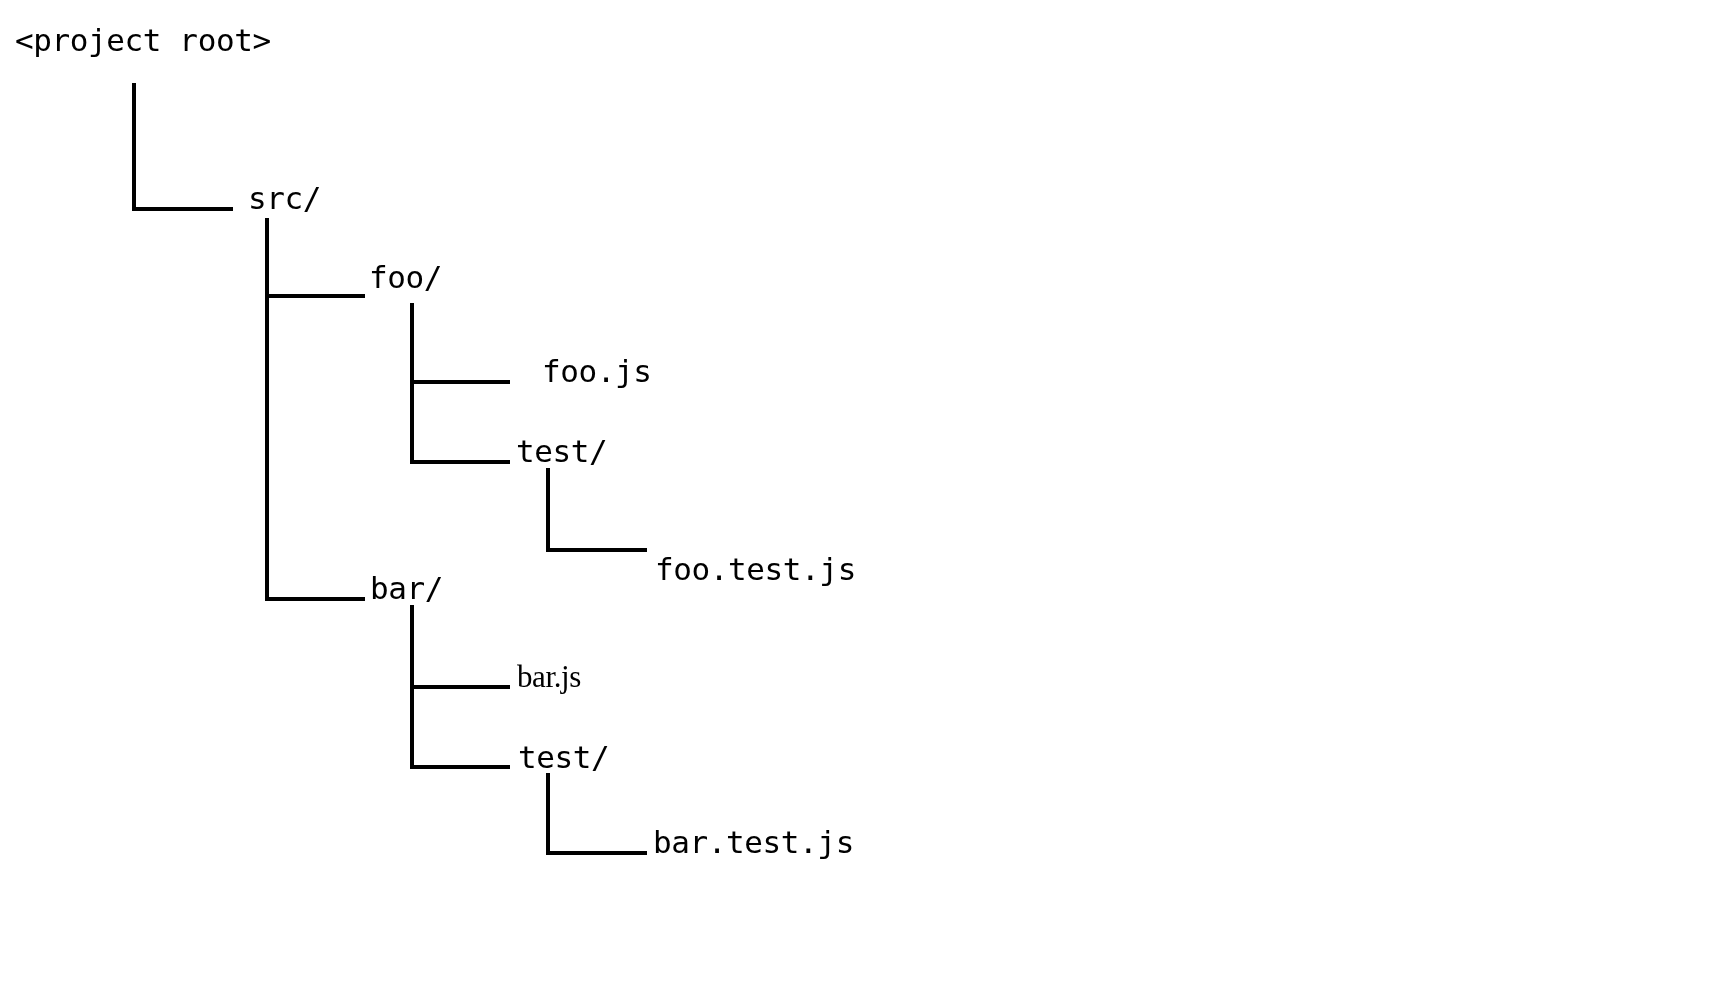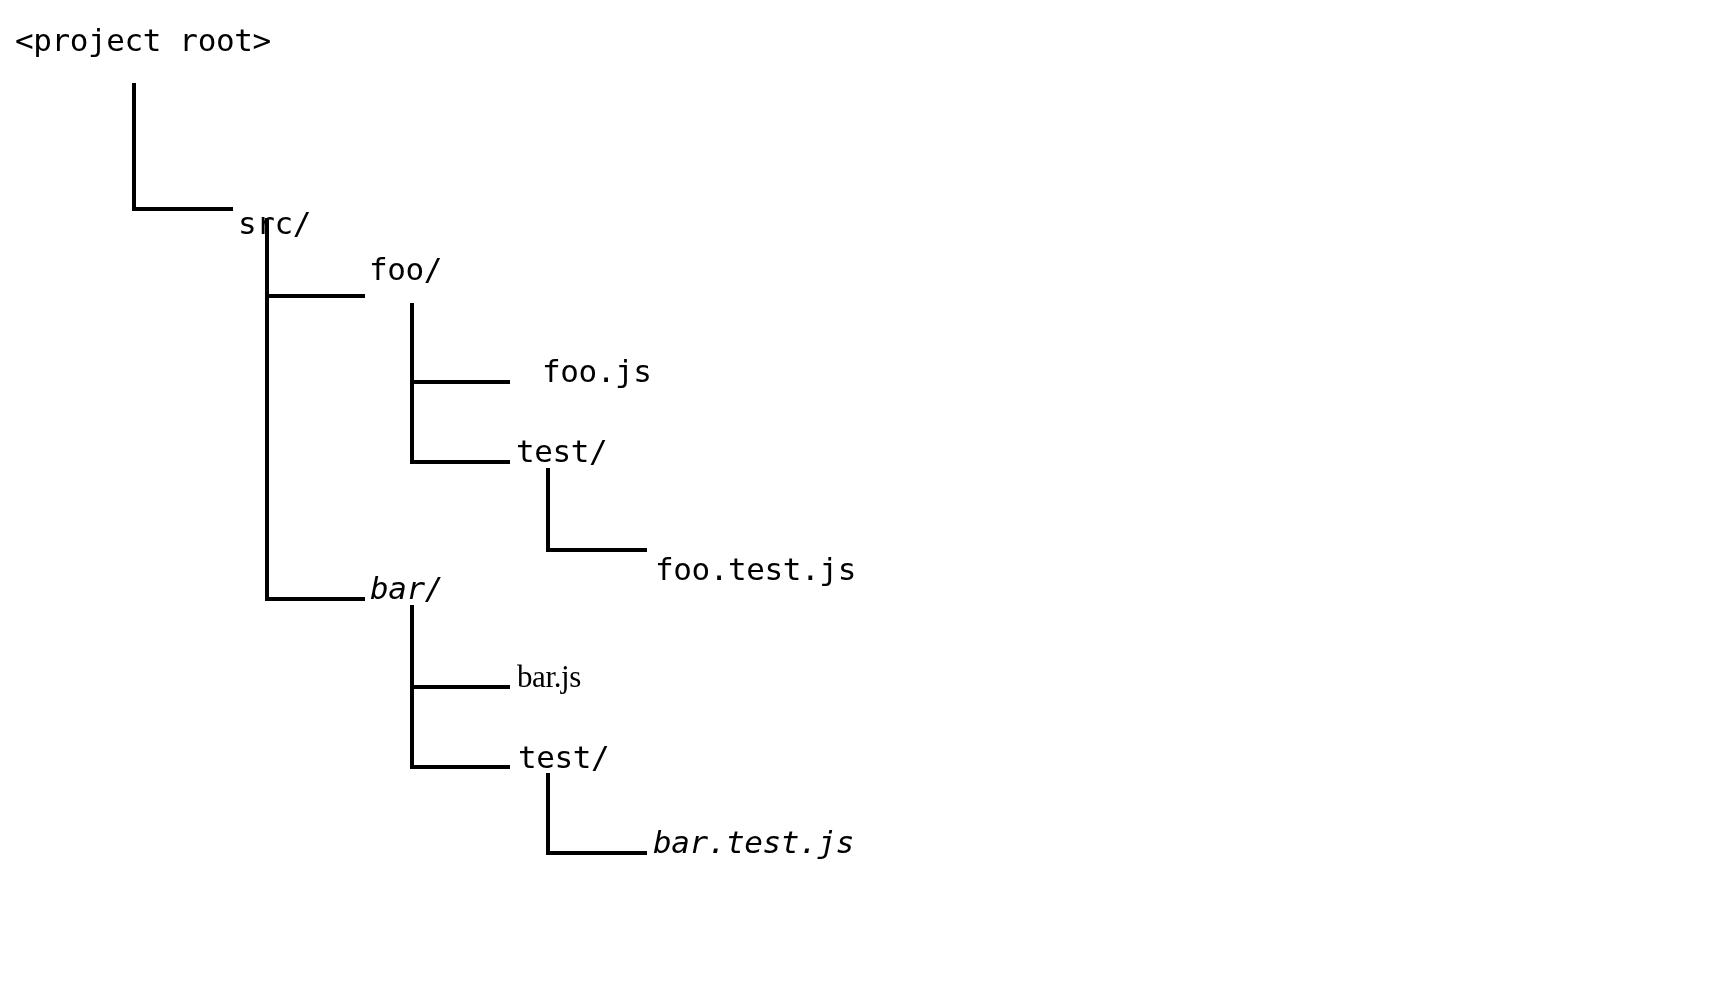--- a/index.html
+++ b/index.html
@@ -54,31 +54,31 @@
 
   <div class="vline" style="left:410px; top:605px; height:164px;"></div>
   <div class="hline" style="left:410px; top:685px; width:100px;"></div>
   <div class="hline" style="left:410px; top:765px; width:100px;"></div>
 
   <div class="vline" style="left:546px; top:773px; height:82px;"></div>
   <div class="hline" style="left:546px; top:851px; width:101px;"></div>
 
   <div class="node-label" style="left:15px; top:25px;">&lt;project root&gt;</div>
 
-  <div class="node-label" style="left:238px; top:183px;margin-top:25px;">src/</div>
+  <div class="node-label" style="left:248px; top:183px;">src/</div>
 
-  <div class="node-label" style="left:369px; top:254px;text-align:right;">foo/</div>
+  <div class="node-label" style="left:369px; top:262px;text-align:right;">foo/</div>
 
   <div class="node-label" style="left:542px; top:356px;">foo.js</div>
 
   <div class="node-label" style="left:516px; top:436px;">test/</div>
 
   <div class="node-label" style="left:655px; top:554px;">foo.test.js</div>
 
-  <div class="node-label" style="left:370px; top:573px;font-style:italic;">bar/</div>
+  <div class="node-label" style="left:370px; top:573px;">bar/</div>
 
   <div class="node-label" style="left:517px; top:661px;font-family:Liberation Serif, serif;">bar.js</div>
 
   <div class="node-label" style="left:518px; top:742px;">test/</div>
 
-  <div class="node-label" style="left:653px; top:827px;font-style:italic;">bar.test.js</div>
+  <div class="node-label" style="left:653px; top:827px;">bar.test.js</div>
 
 </div>
 
 </body></html>

